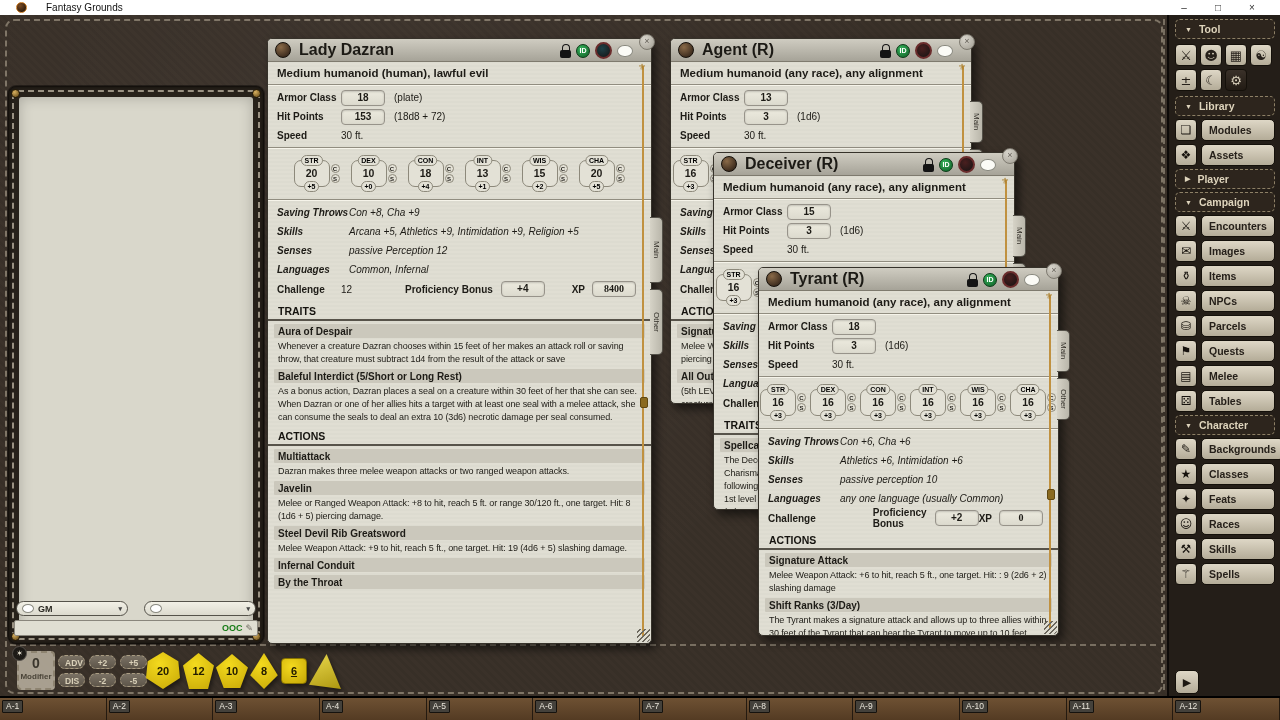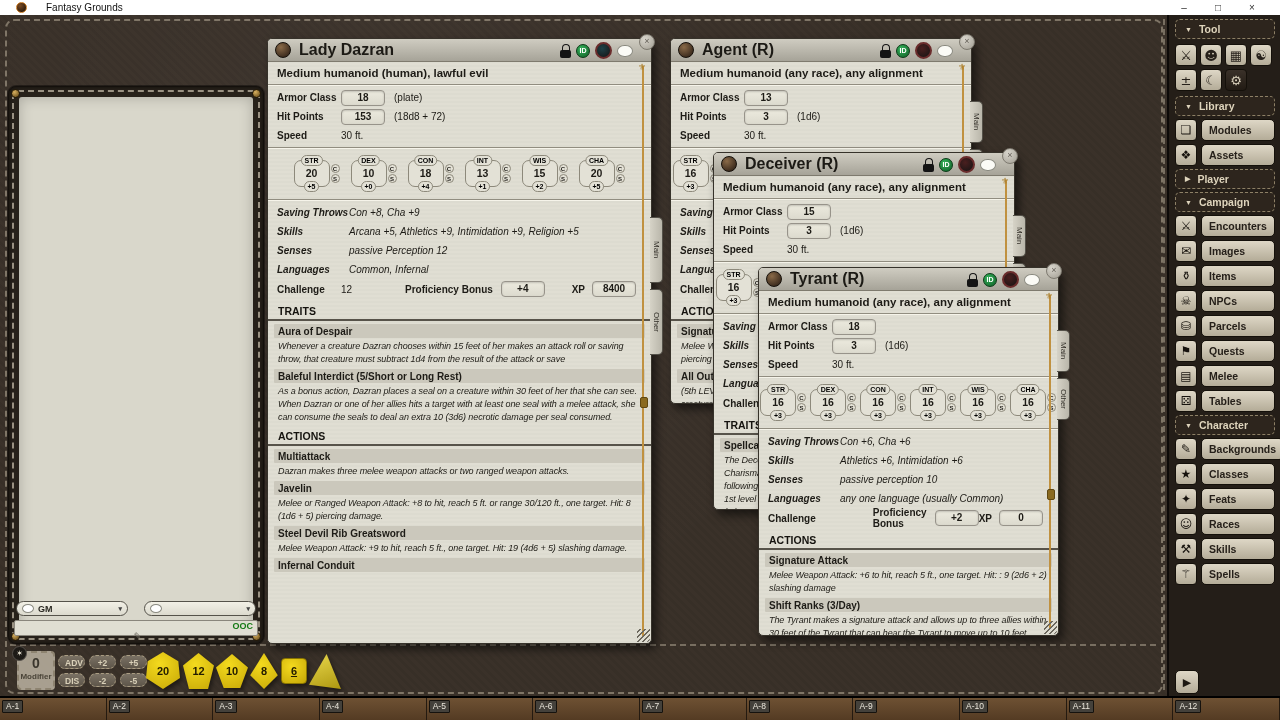--- a/index.html
+++ b/index.html
@@ -36,21 +36,21 @@
   .rivet{position:absolute;width:7px;height:7px;border-radius:50%;
     background:radial-gradient(circle at 35% 30%, #d8b060, #5a4010);border:1px solid #241a08;}
   .chat-dd-row{position:absolute;left:7px;right:7px;bottom:27px;display:flex;gap:16px;}
   .chat-dd{flex:1;height:13px;border:1px solid #55524a;border-radius:8px;
     background:linear-gradient(#f2f0e6,#ddmmcc,#dcdace);background:linear-gradient(#f2f0e6,#dcdace);
     display:flex;align-items:center;gap:4px;padding:0 5px;font-size:9px;font-weight:bold;color:#2a2822;}
   .mini-bubble{width:10px;height:7px;background:#fff;border:1px solid #8a8a80;border-radius:50%;}
   .dd-caret{margin-left:auto;font-size:7px;color:#444;}
   .chat-input{position:absolute;left:5px;right:5px;bottom:7px;height:16px;
     background:#e0ded2;border:1px solid #8a867c;border-radius:2px;
-    display:flex;align-items:center;padding:0 4px;box-sizing:border-box;flex-direction:column;}
+    display:flex;align-items:center;padding:0 4px;box-sizing:border-box;}
   .ooc-label{margin-left:auto;font-size:9px;font-weight:bold;color:#157a15;}
   .pencil{font-size:9px;color:#6b675d;margin-left:3px;}
   
   .fgwin{position:absolute;background:#e0ded3;border:1px solid #36322a;border-radius:5px;
     box-shadow:4px 5px 10px rgba(0,0,0,.55);}
   .fgwin-title{position:relative;height:22px;border-radius:4px 4px 0 0;
     background:linear-gradient(#cfccc1,#a6a398);border-bottom:1px solid #7e7a6e;
     display:flex;align-items:center;}
   .orb{width:14px;height:14px;border-radius:50%;margin:0 8px 0 7px;
     background:radial-gradient(circle at 35% 30%, #8a6a48, #241810);border:1px solid #15100a;}
@@ -92,27 +92,27 @@
     font-size:6px;line-height:8px;text-align:center;font-weight:bold;color:#1d1b16;box-sizing:border-box;}
   .srow{display:flex;padding:2.5px 9px;font-size:10px;line-height:14px;color:#1d1b16;font-style:italic;}
   .srow .flabel{flex:0 0 72px;}
   .sval{flex:1;}
   .chrow{display:flex;align-items:center;padding:2px 9px;height:16px;font-size:10px;color:#1d1b16;}
   .ch-label{width:64px;flex:0 0 64px;font-weight:bold;font-size:10px;}
   .ch-val{width:52px;font-size:10px;}
   .pb-label{margin-left:12px;font-weight:bold;font-size:10px;}
   .pb-box{margin-left:8px;}
   .xp-label{margin-left:auto;font-weight:bold;font-size:10px;}
-  .xp-box{margin-left:7px;margin-right:6px;}
+  .xp-box{margin-left:7px;margin-right:6px;font-family:Liberation Serif, serif;}
   .sec-h{margin:6px 0 2px;padding:0 10px 2px;font-weight:bold;font-size:10.5px;color:#14120e;
     border-bottom:2px solid #57534a;}
   .entry-name{margin:3px 6px 0;background:#cbc8bc;font-weight:bold;font-size:10px;color:#1d1b16;
     padding:1.5px 4px;border-radius:1px;}
   .entry-text{margin:2px 6px 3px;padding:0 4px;font-size:9px;line-height:13px;
-    letter-spacing:-0.1px;color:#23211b;white-space:pre-line;font-style:italic;}
+    letter-spacing:-0.1px;color:#23211b;white-space:pre-line;}
   .scrollbar{position:absolute;top:4px;bottom:6px;right:7px;width:2px;background:#c09140;}
   .scroll-orn{position:absolute;top:-3px;left:-4px;font-size:9px;color:#a87c28;line-height:9px;}
   .scroll-thumb{position:absolute;top:58%;left:-2px;width:6px;height:9px;background:#8a6a20;
     border-radius:2px;border:1px solid #5f4812;}
   .grip{position:absolute;right:1px;bottom:1px;width:13px;height:13px;
     background:repeating-linear-gradient(135deg, transparent 0 2px, #6b675d 2px 3.5px);
     border-bottom-right-radius:4px;}
   .vtab{position:absolute;right:-12px;width:12px;background:linear-gradient(90deg,#d6d3c7,#b9b6aa);
     border:1px solid #55524a;border-left:none;border-radius:0 5px 5px 0;
     writing-mode:vertical-rl;font-size:8px;color:#34312a;text-align:center;
@@ -359,20 +359,21 @@
             </div>
             <div class="sec">
               <div class="sec-h">ACTIONS</div>
               <div class="entry-name">Multiattack</div>
               <div class="entry-text">Dazran makes three melee weapon attacks or two ranged weapon attacks.</div>
               <div class="entry-name">Javelin</div>
               <div class="entry-text">Melee or Ranged Weapon Attack: +8 to hit, reach 5 ft. or range 30/120 ft., one target. Hit: 8 (1d6 + 5) piercing damage.</div>
               <div class="entry-name">Steel Devil Rib Greatsword</div>
               <div class="entry-text">Melee Weapon Attack: +9 to hit, reach 5 ft., one target. Hit: 19 (4d6 + 5) slashing damage.</div>
               <div class="entry-name">Infernal Conduit</div>
+              <div class="entry-name">By the Throat</div>
             </div>
           </div>
       <div class="scrollbar">
         <span class="scroll-orn">⚜</span>
         <span class="scroll-thumb"></span>
       </div>
       <div class="grip"></div>
     </div>
   <span class="vtab" style="top: 178px; height: 64px;">Main</span>
         <span class="vtab" style="top: 250px; height: 64px;">Other</span>

